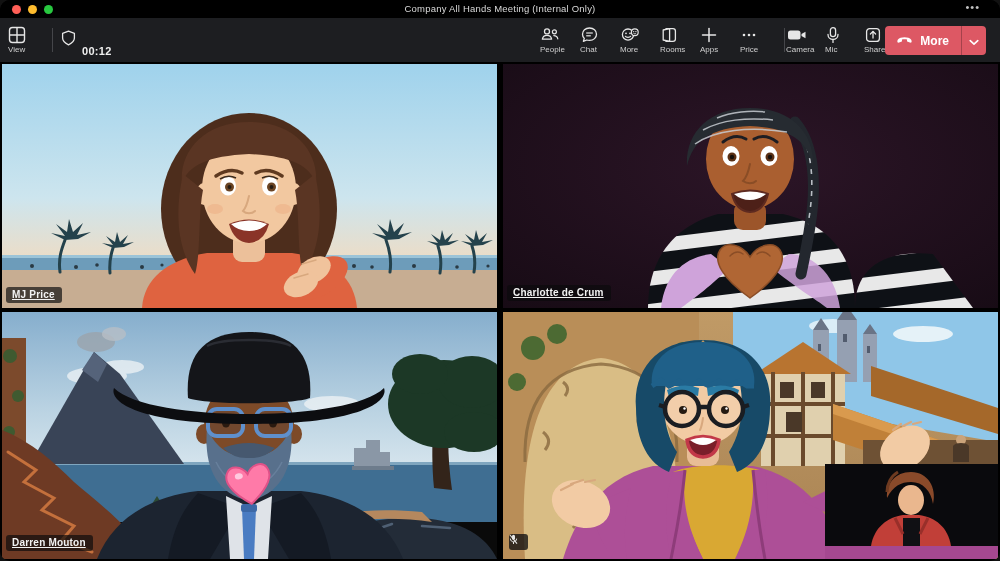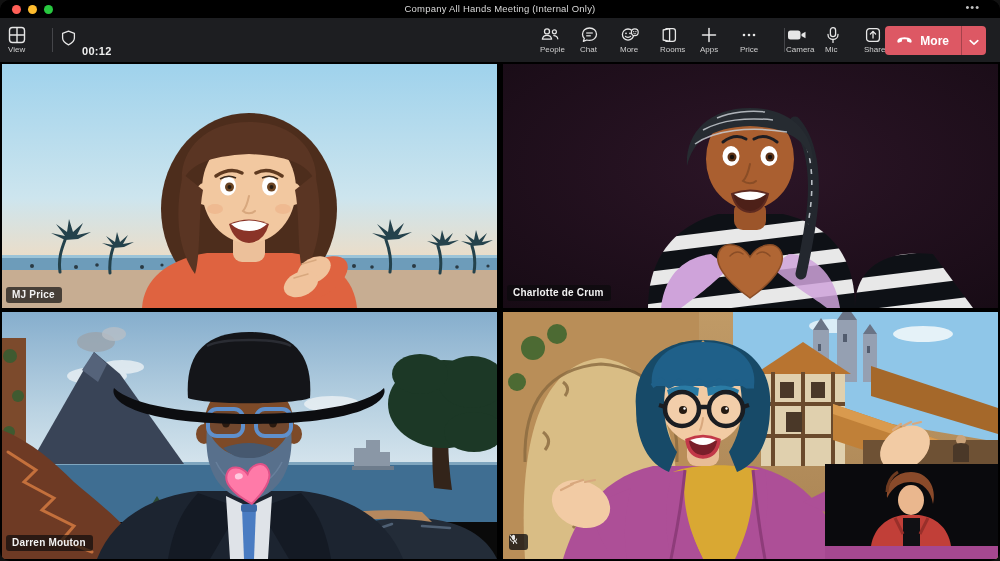--- a/index.html
+++ b/index.html
@@ -32,21 +32,21 @@
   .leave-sep{width:1px;background:rgba(0,0,0,.25);}
   .leave-caret{display:flex;align-items:center;justify-content:center;width:24px;color:#fff;}
 
   
   .tile{position:absolute;overflow:hidden;background:#0a0a0a;}
   .tile svg{position:absolute;top:0;left:0;}
   .tile-1{left:2px;top:64px;width:495px;height:244px;}
   .tile-2{left:503px;top:64px;width:495px;height:244px;}
   .tile-3{left:2px;top:312px;width:495px;height:247px;}
   .tile-4{left:503px;top:312px;width:495px;height:247px;}
-  .name-tag{position:absolute;left:4px;background:rgba(10,10,12,.68);color:#f2f2f2;font-size:10px;font-weight:bold;padding:3px 7px 3px 6px;border-radius:3px;line-height:1;letter-spacing:.2px;}
+  .name-tag{position:absolute;left:4px;background:rgba(10,10,12,.68);color:#f2f2f2;font-size:10px;font-weight:bold;padding:3px 7px 3px 6px;border-radius:3px;line-height:1;letter-spacing:.2px;text-decoration:underline;}
   .tag-1{bottom:5px;}
   .tag-2{bottom:7px;}
   .tag-3{bottom:8px;}
   .mic-badge{position:absolute;left:6px;bottom:9px;width:19px;height:16px;background:rgba(15,15,18,.78);border-radius:3px;display:flex;align-items:center;justify-content:center;}
 </style>
 </head>
 <body>
 
 <div class="window">
 

